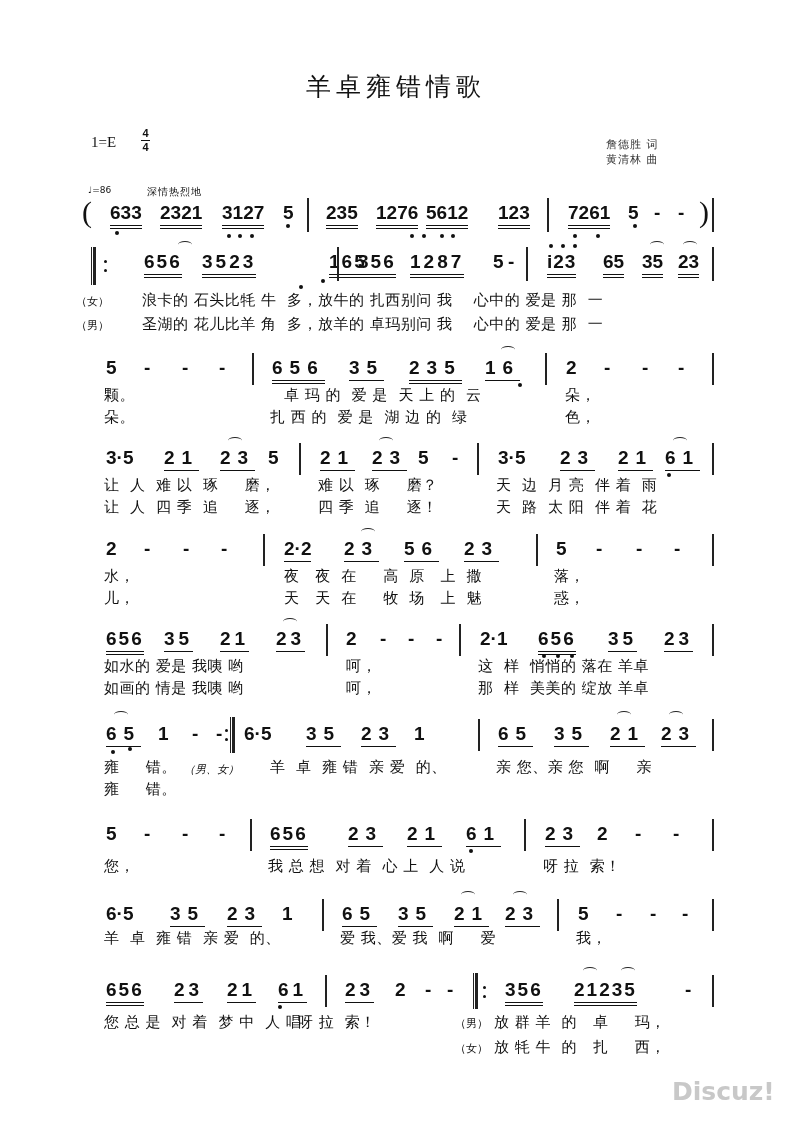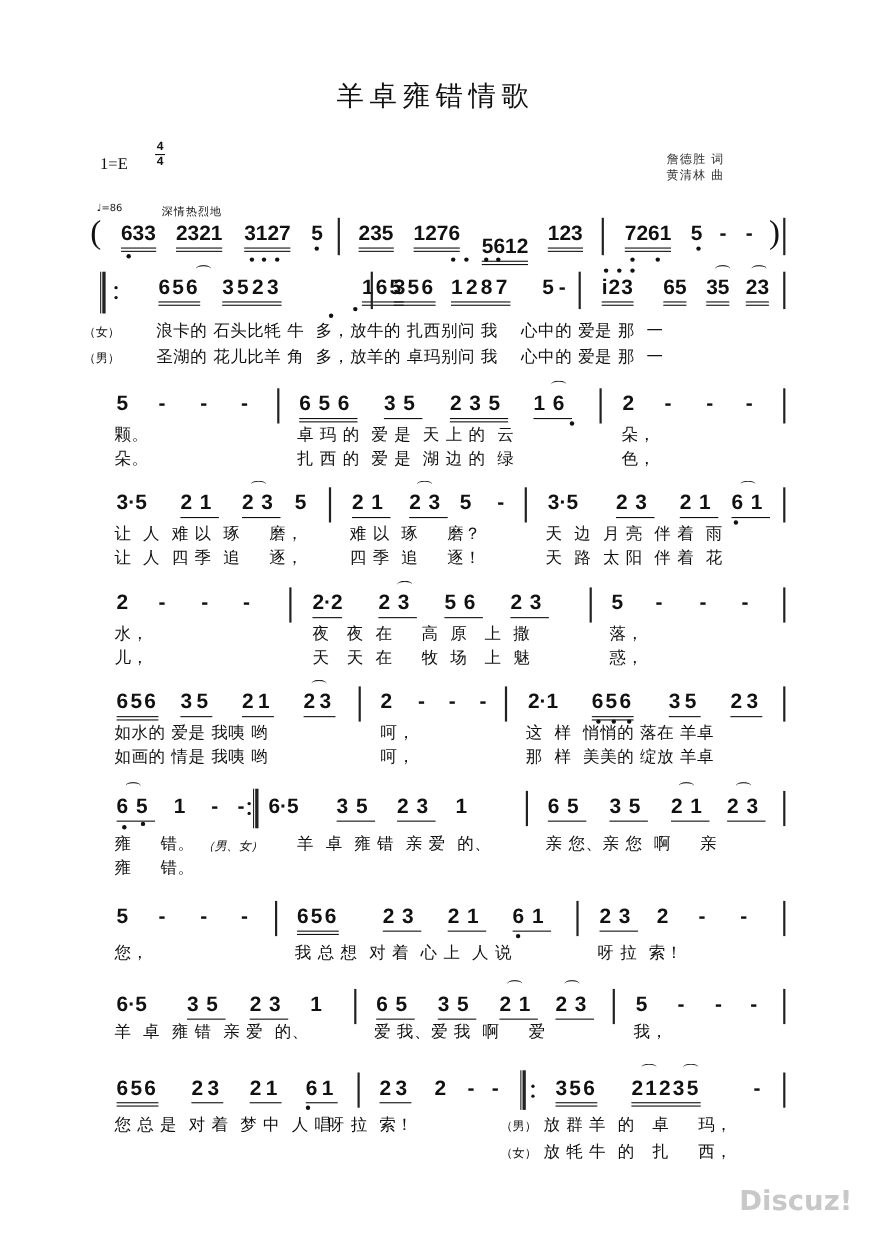--- a/index.html
+++ b/index.html
@@ -1,21 +1,21 @@
 <!DOCTYPE html>
 <html><head>
 <meta charset="utf-8">
 <style>
   * { margin: 0; padding: 0; box-sizing: border-box; }
   html, body { width: 792px; height: 1121px; background: #ffffff; overflow: hidden; }
   body { position: relative; font-family: "DejaVu Sans", "Liberation Sans", sans-serif; color: #111; }
 
   .title { position: absolute; top: 70px; left: 0; width: 792px; text-align: center;
            font-size: 25px; letter-spacing: 5px; font-weight: normal; }
-  .key { position: absolute; top: 134px; left: 91px; font-family: "Liberation Serif", serif; font-size: 15px; margin-top: 8px; }
+  .key { position: absolute; top: 134px; left: 91px; font-family: "Liberation Serif", serif; font-size: 15px; }
   .timesig { position: absolute; top: 128px; left: 141px; font-family: "Liberation Sans", sans-serif;
              font-weight: bold; font-size: 11px; line-height: 11px; text-align: center; }
   .timesig .ln { border-top: 1px solid #111; width: 9px; margin: 1px 0; }
   .credits { position: absolute; top: 137px; left: 606px; font-size: 11px; line-height: 15px; color: #333; letter-spacing: 1px; }
 
   .tempo { position: absolute; top: 185px; left: 88px; font-size: 9px; }
   .expr  { position: absolute; top: 185px; left: 147px; font-size: 10px; letter-spacing: 1px; }
 
   .line { position: absolute; left: 0; width: 792px; }
   .notes { position: absolute; white-space: nowrap; font-family: "Liberation Sans", sans-serif;
@@ -60,21 +60,21 @@
   </div>
   <div class="dot" style="left:115px;top:33px;"></div>
   <div class="dot" style="left:227px;top:36px;"></div>
     <div class="dot" style="left:238px;top:36px;"></div>
     <div class="dot" style="left:250px;top:36px;"></div>
   <div class="dot" style="left:286px;top:26px;"></div>
   <div class="bar" style="left:307px;top:0;height:34px;"></div>
   <div class="notes" style="left:326px;top:4px;">
     <span class="grp u2" style="left:0;">235</span>
     <span class="grp u2" style="left:50px;">1276</span>
-    <span class="grp u2" style="left:112px;margin-top:12px;">5612</span>
+    <span class="grp u2" style="left:100px;">5612</span>
     <span class="grp u2" style="left:172px;">123</span>
   </div>
   <div class="dot" style="left:410px;top:36px;"></div>
     <div class="dot" style="left:422px;top:36px;"></div>
   <div class="dot" style="left:440px;top:36px;"></div>
     <div class="dot" style="left:451px;top:36px;"></div>
   <div class="bar" style="left:547px;top:0;height:34px;"></div>
   <div class="notes" style="left:568px;top:4px;">
     <span class="grp u2" style="left:0;">7261</span>
     <span class="grp" style="left:60px;">5</span>
@@ -144,21 +144,21 @@
   <div class="dot" style="left:518px;top:30px;"></div>
   <div class="bar" style="left:545px;top:0;height:32px;"></div>
   <div class="notes" style="left:566px;top:4px;">
     <span class="grp" style="left:0;">2</span>
     <span class="grp" style="left:38px;">-</span>
     <span class="grp" style="left:76px;">-</span>
     <span class="grp" style="left:112px;">-</span>
   </div>
   <div class="bar" style="left:712px;top:0;height:32px;"></div>
   <div class="lyr" style="left:104px;top:33px;">颗。</div>
-  <div class="lyr" style="left:270px;top:33px;">卓 玛 的  爱 是  天 上 的  云</div>
+  <div class="lyr" style="left:284px;top:33px;">卓 玛 的  爱 是  天 上 的  云</div>
   <div class="lyr" style="left:565px;top:33px;">朵，</div>
   <div class="lyr" style="left:104px;top:55px;">朵。</div>
   <div class="lyr" style="left:270px;top:55px;">扎 西 的  爱 是  湖 边 的  绿</div>
   <div class="lyr" style="left:565px;top:55px;">色，</div>
 </div>
 
 <div class="line" style="top:443px;">
   <div class="notes" style="left:106px;top:4px;">
     <span class="grp" style="left:0;">3·5</span>
     <span class="grp u1" style="left:58px;letter-spacing:7px;">21</span>

